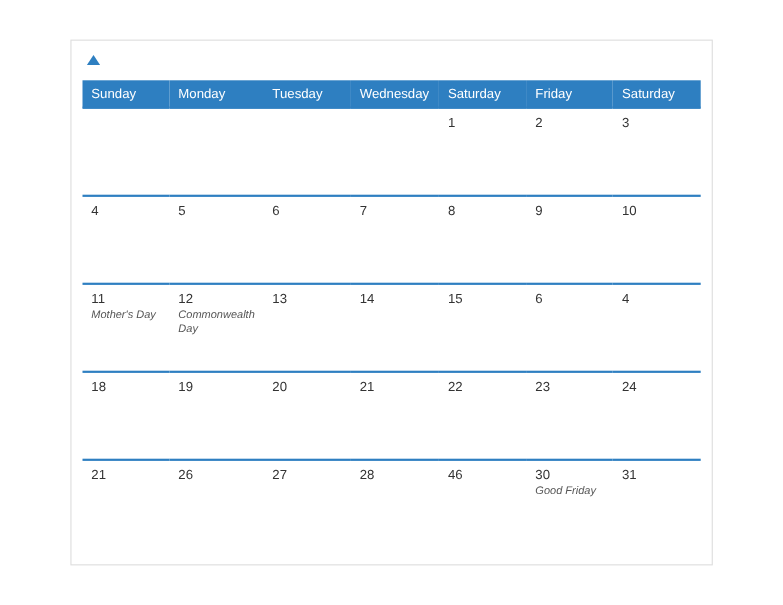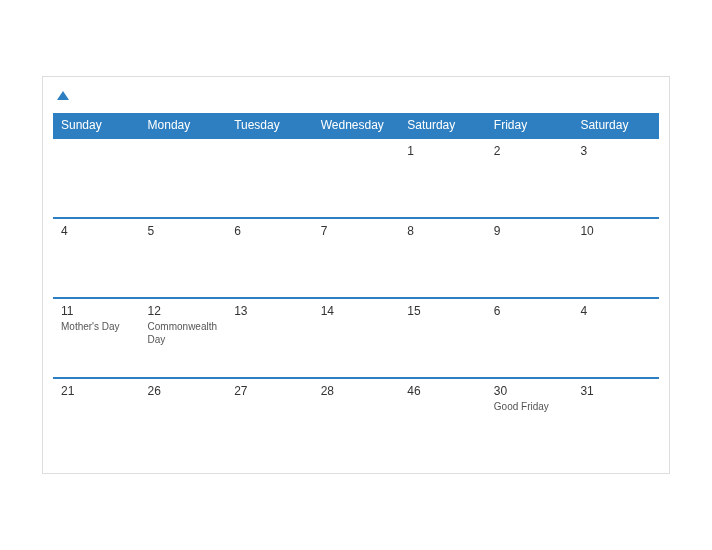--- a/index.html
+++ b/index.html
@@ -6,21 +6,21 @@
     body {
       font-family: Arial, sans-serif;
       background: #fff;
       width: 712px;
       height: 550px;
       display: flex;
       align-items: center;
       justify-content: center;
     }
     .calendar-container {
-      width: 628px;
+      width: 584px;
       background: #fff;
       border: 1px solid #ddd;
       padding: 10px 10px 15px 10px;
     }
     .calendar-header {
       display: flex;
       align-items: flex-start;
       justify-content: space-between;
       margin-bottom: 8px;
       padding: 0 2px;
@@ -93,20 +93,21 @@
       font-size: 12px;
       color: #333;
       display: block;
       margin-bottom: 2px;
     }
     .holiday {
       font-size: 10px;
       color: #555;
       display: block;
       line-height: 1.3;
+      font-style: italic;
     }
   </style>
 </head>
 <body>
 
 <div class="calendar-container">
   <div class="calendar-header">
     <div class="logo">
       <span>
         <span class="logo-general"></span>
@@ -191,20 +192,43 @@
           </td>
           <td>
             <span class="day-num">6</span>
           </td>
           <td>
             <span class="day-num">4</span>
           </td>
         </tr>
         <tr>
           <td>
+            <span class="day-num">18</span>
+          </td>
+          <td>
+            <span class="day-num">19</span>
+          </td>
+          <td>
+            <span class="day-num">20</span>
+          </td>
+          <td>
+            <span class="day-num">21</span>
+          </td>
+          <td>
+            <span class="day-num">22</span>
+          </td>
+          <td>
+            <span class="day-num">23</span>
+          </td>
+          <td>
+            <span class="day-num">24</span>
+          </td>
+        </tr>
+        <tr>
+          <td>
             <span class="day-num">21</span>
           </td>
           <td>
             <span class="day-num">26</span>
           </td>
           <td>
             <span class="day-num">27</span>
           </td>
           <td>
             <span class="day-num">28</span>

